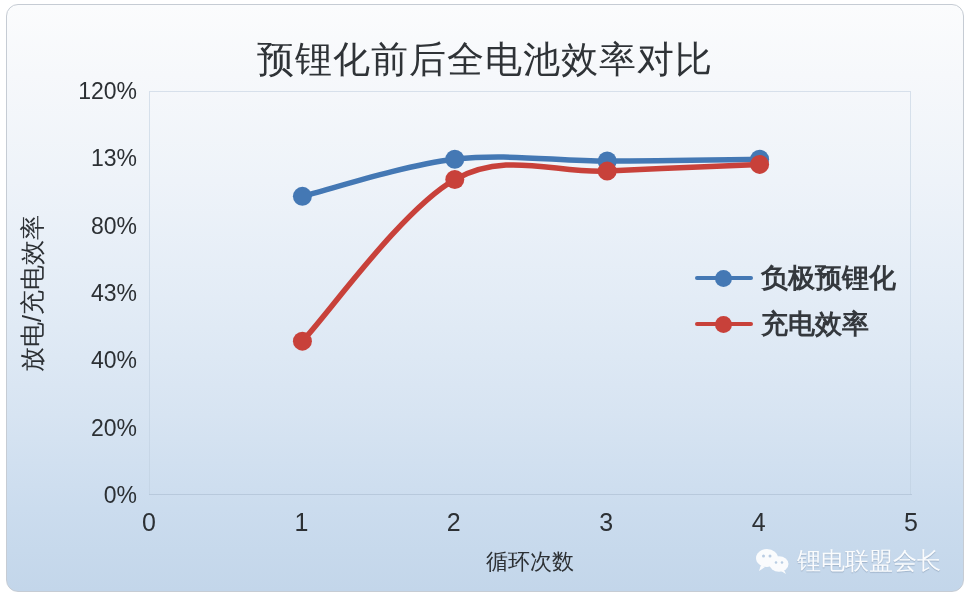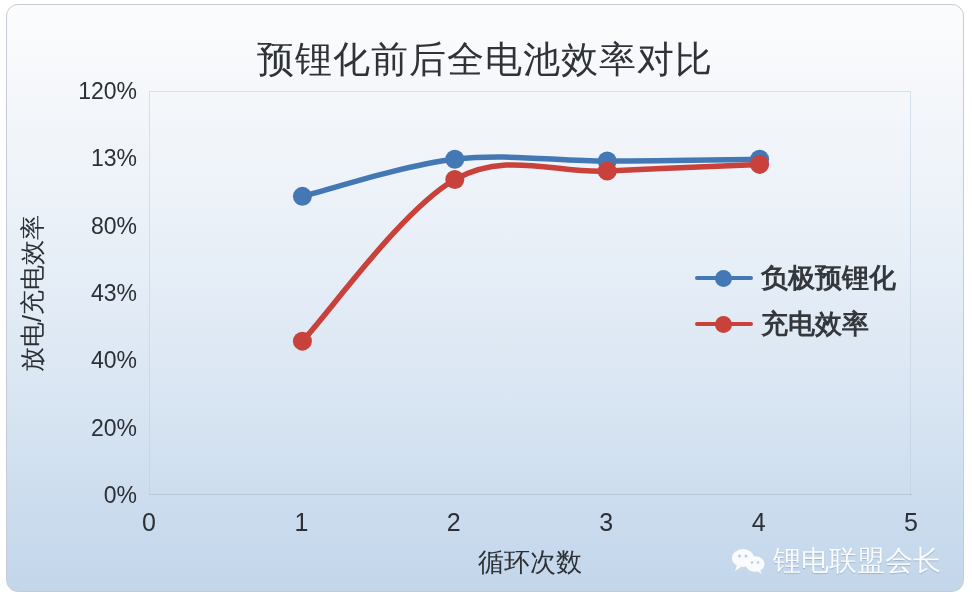--- a/index.html
+++ b/index.html
@@ -124,21 +124,21 @@
     color: #2c3034;
   }
 
   
   #x-axis-title {
     position: absolute;
     left: 142px;
     top: 542px;
     width: 762px;
     text-align: center;
-    font-size: 26px;
+    font-size: 22px;
     line-height: 30px;
     color: #2c3034;
     white-space: nowrap;
   }
 
   
   #legend {
     position: absolute;
     left: 688px;
     top: 250px;
@@ -191,21 +191,21 @@
     padding: 0 10px 0 6px;
     opacity: 0.92;
   }
   #wechat-icon {
     width: 34px;
     height: 28px;
     flex: 0 0 34px;
     margin-right: 8px;
   }
   #watermark-label {
-    font-size: 28px;
+    font-size: 24px;
     line-height: 28px;
     color: #ffffff;
     text-shadow: 0 1px 1px rgba(120,140,165,0.55);
     white-space: nowrap;
   }
 </style>
 </head>
 <body>
 
 <div id="chart-card">

